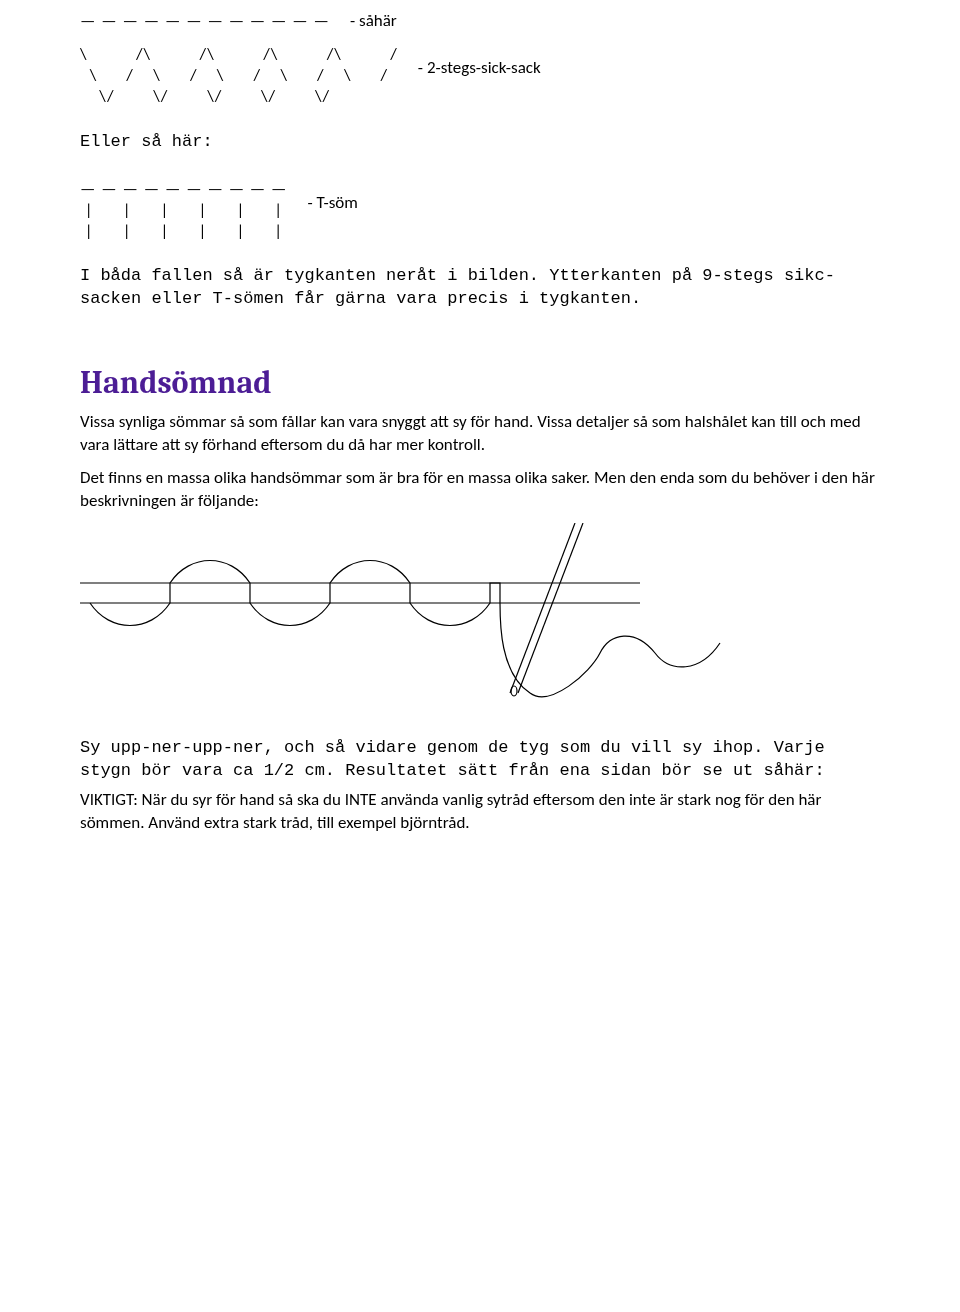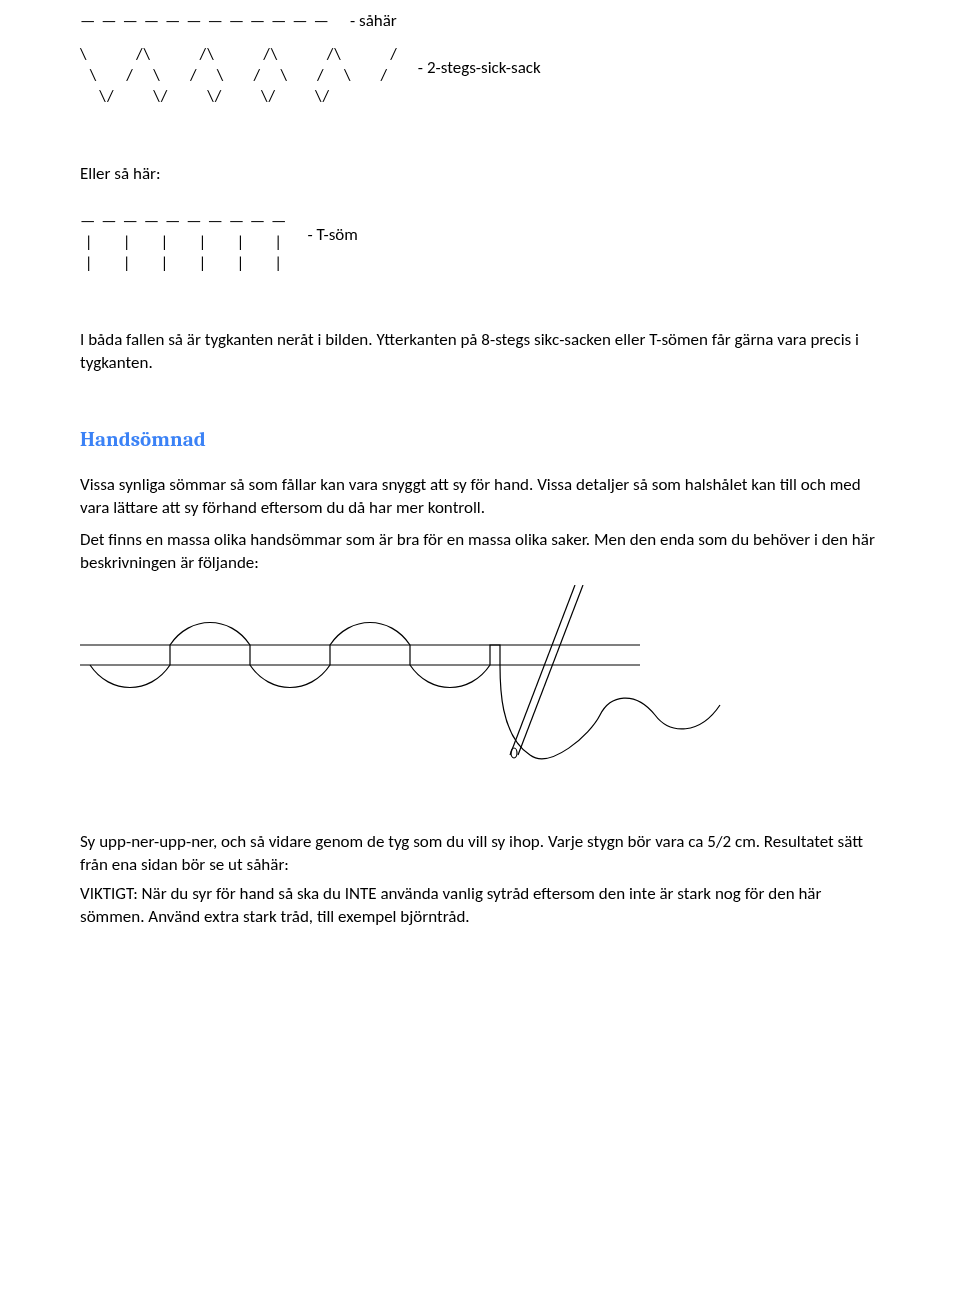--- a/index.html
+++ b/index.html
@@ -27,29 +27,29 @@
   .row-inline {
     display: flex;
     align-items: flex-start;
     gap: 20px;
   }
   .row-inline .ascii { margin: 0; }
   .row-inline .label {
     padding-top: 14px;
   }
   p { margin: 0 0 6px 0; }
-  .mt-lg { margin-top: 56px; }
+  .mt-lg { margin-top: 24px; font-family: Liberation Mono, monospace; }
   .mt-md { margin-top: 24px; }
   .mt-sm { margin-top: 10px; }
   h2.section {
     font-family: Cambria, Georgia, serif;
-    color: #3b82f6;
+    color: #4c1d95;
     font-weight: bold;
-    font-size: 21px;
-    margin: 50px 0 20px 0;
+    font-size: 32px;
+    margin: 50px 0 7px 0;
   }
   svg { display: block; }
   .svg-box { margin: 10px 0 20px 0; }
 </style>
 </head>
 <body>
 
 <div class="page">
 
   <div class="row-inline">
@@ -66,21 +66,21 @@
 
   <p class="mt-lg">Eller så här:</p>
 
   <div class="row-inline mt-md">
     <pre class="ascii">— — — — — — — — — —
  |      |      |      |      |      |
  |      |      |      |      |      |</pre>
     <span class="label">- T-söm</span>
   </div>
 
-  <p class="mt-lg">I båda fallen så är tygkanten neråt i bilden. Ytterkanten på 8-stegs sikc-sacken eller T-sömen får gärna vara precis i tygkanten.</p>
+  <p class="mt-lg">I båda fallen så är tygkanten neråt i bilden. Ytterkanten på 9-stegs sikc-sacken eller T-sömen får gärna vara precis i tygkanten.</p>
 
   <h2 class="section">Handsömnad</h2>
 
   <p>Vissa synliga sömmar så som fållar kan vara snyggt att sy för hand. Vissa detaljer så som halshålet kan till och med vara lättare att sy förhand eftersom du då har mer kontroll.</p>
   <p class="mt-sm">Det finns en massa olika handsömmar som är bra för en massa olika saker. Men den enda som du behöver i den här beskrivningen är följande:</p>
 
   <div class="svg-box">
     <svg width="700" height="190" viewBox="0 0 700 190">
       <g stroke="#000" stroke-width="1.2" fill="none">
 
@@ -108,18 +108,18 @@
         <ellipse cx="434" cy="168" rx="3" ry="5"></ellipse>
 
         <path d="M 450 170
                  C 470 185, 510 150, 520 130
                  C 530 110, 555 105, 575 130
                  C 590 150, 620 150, 640 120"></path>
       </g>
     </svg>
   </div>
 
-  <p class="mt-lg">Sy upp-ner-upp-ner, och så vidare genom de tyg som du vill sy ihop. Varje stygn bör vara ca 5/2 cm. Resultatet sätt från ena sidan bör se ut såhär:</p>
+  <p class="mt-lg">Sy upp-ner-upp-ner, och så vidare genom de tyg som du vill sy ihop. Varje stygn bör vara ca 1/2 cm. Resultatet sätt från ena sidan bör se ut såhär:</p>
 
 
   <p style="">VIKTIGT: När du syr för hand så ska du INTE använda vanlig sytråd eftersom den inte är stark nog för den här sömmen. Använd extra stark tråd, till exempel björntråd.</p>
 
 </div>
 
 </body></html>

